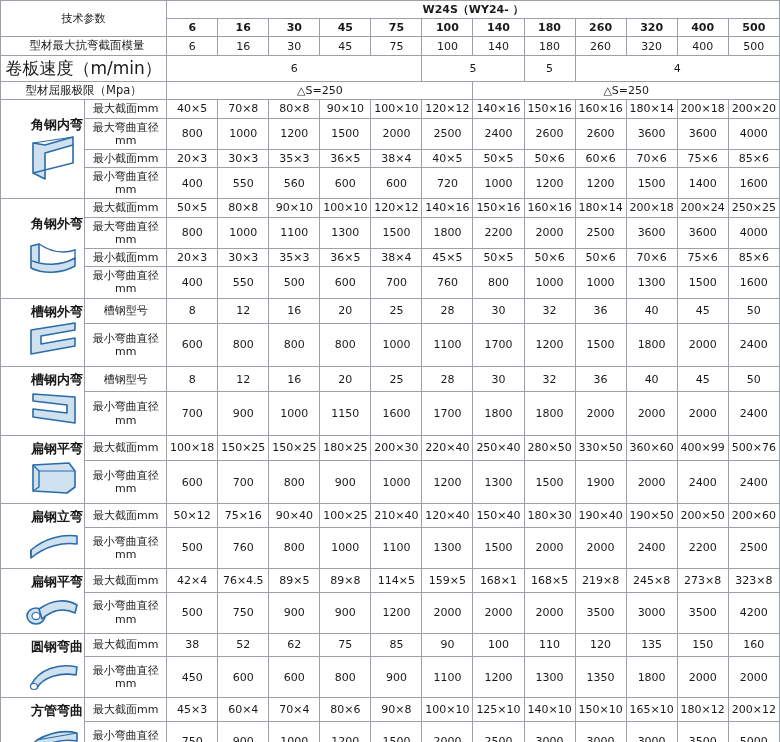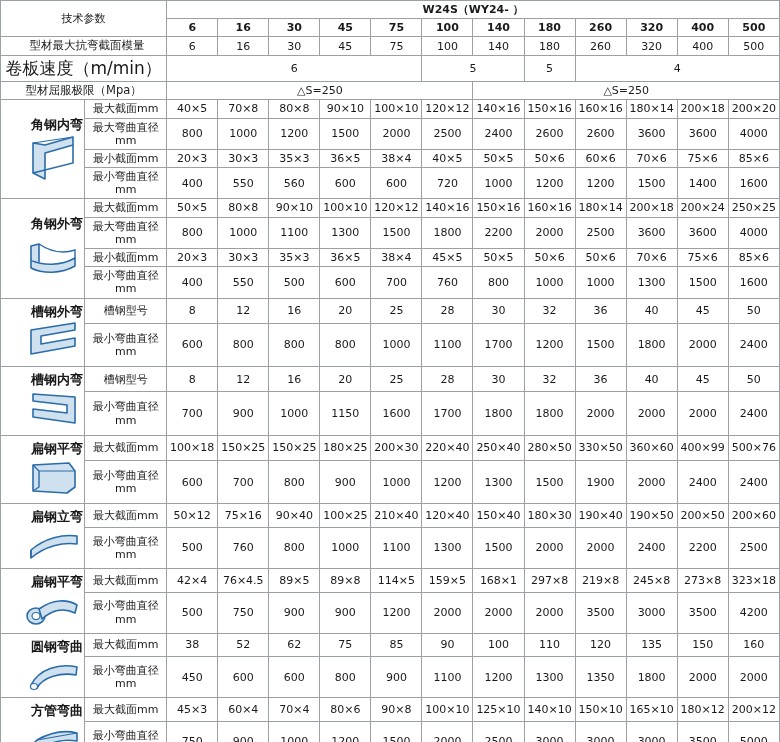--- a/index.html
+++ b/index.html
@@ -425,25 +425,25 @@
           </div>
         </td>
         <td class="rowlbl">最大截面mm</td>
         <td class="val">42×4</td>
         <td class="val">76×4.5</td>
         <td class="val">89×5</td>
         <td class="val">89×8</td>
         <td class="val">114×5</td>
         <td class="val">159×5</td>
         <td class="val">168×1</td>
-        <td class="val">297×8</td>
+        <td class="val">168×5</td>
         <td class="val">219×8</td>
         <td class="val">245×8</td>
         <td class="val">273×8</td>
-        <td class="val">323×18</td>
+        <td class="val">323×8</td>
       </tr>
       <tr>
         <td class="rowlbl">最小弯曲直径mm</td>
         <td class="val">500</td>
         <td class="val">750</td>
         <td class="val">900</td>
         <td class="val">900</td>
         <td class="val">1200</td>
         <td class="val">2000</td>
         <td class="val">2000</td>

